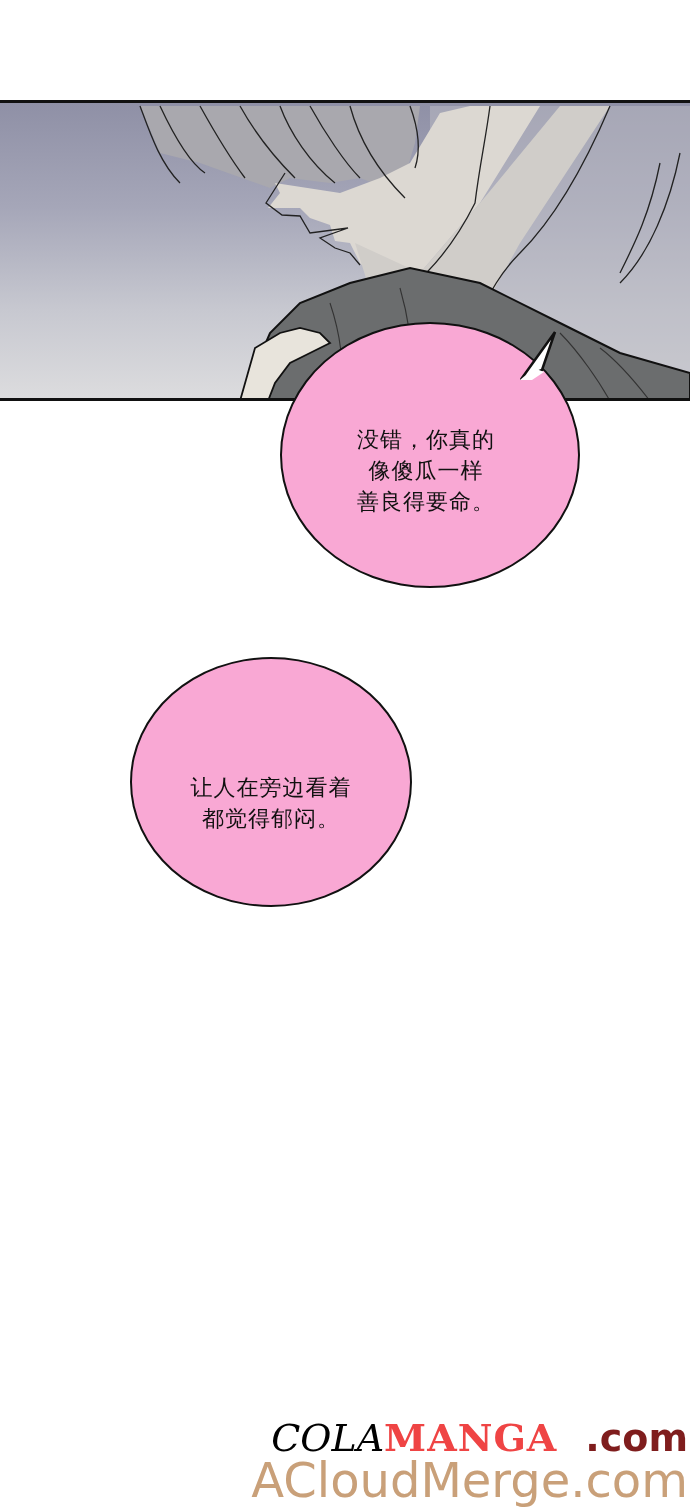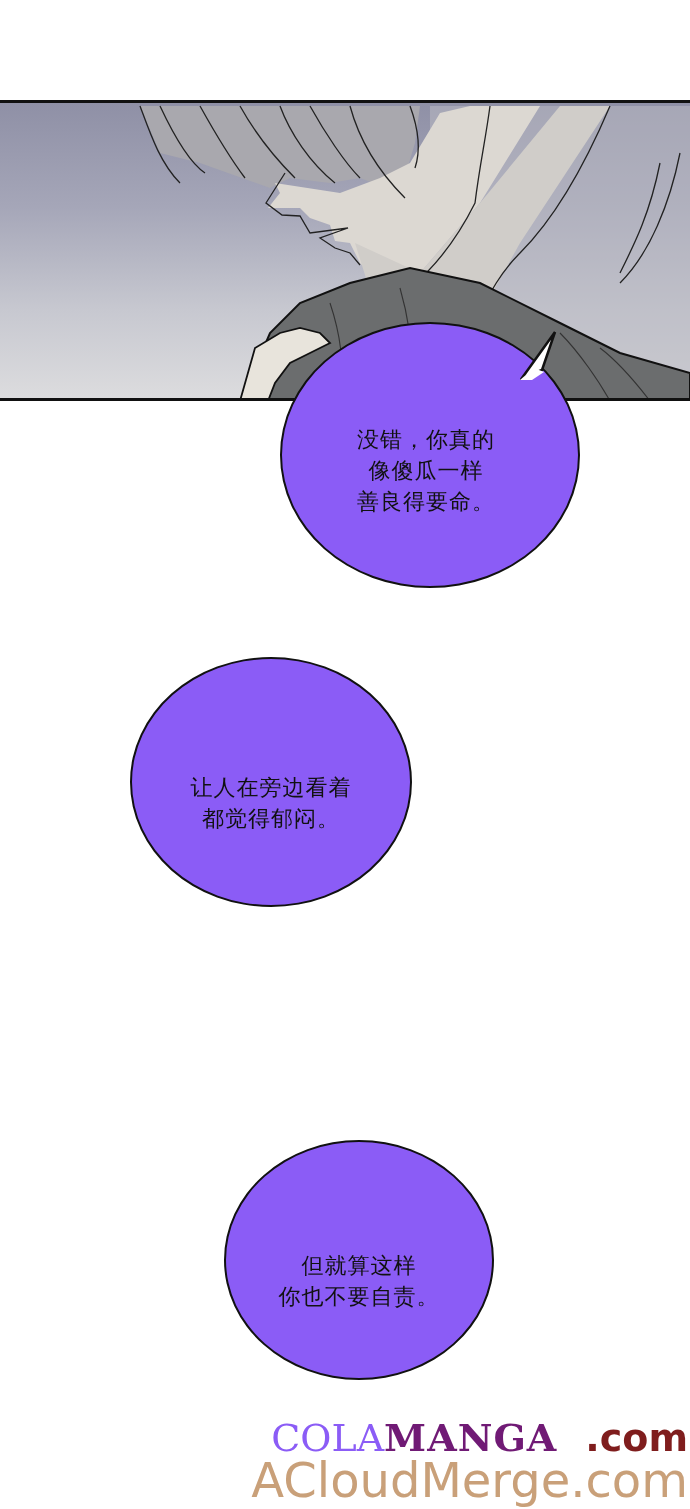--- a/index.html
+++ b/index.html
@@ -6,36 +6,36 @@
     body { width: 690px; height: 1509px; position: relative; overflow: hidden;
            font-family: "DejaVu Sans", "Liberation Sans", sans-serif; }
     .page { position: absolute; left: 0; top: 0; width: 690px; height: 1509px; background: #ffffff; }
 
     .panel { position: absolute; left: 0; top: 100px; width: 690px; height: 301px;
              border-top: 3px solid #111; border-bottom: 3px solid #111; box-sizing: border-box;
              overflow: hidden;
              background: linear-gradient(180deg, #8f90a6 0%, #a5a6b8 35%, #c7c8d0 70%, #dcdcde 100%); }
     .panel svg { position: absolute; left: 0; top: 0; }
 
-    .bubble { position: absolute; background: #8b5cf6; border: 2.5px solid #111; border-radius: 50%;
+    .bubble { position: absolute; background: #f9a8d4; border: 2.5px solid #111; border-radius: 50%;
               box-sizing: border-box; display: flex; align-items: center; justify-content: center; }
     .bubble .text { font-size: 22px; line-height: 31px; color: #111; text-align: center;
                     letter-spacing: 1px; white-space: pre; margin-top: 42px; }
 
     #bubble-1 { left: 280px; top: 322px; width: 300px; height: 266px; z-index: 3; }
     #bubble-1 .text { margin-top: 30px; margin-right: 8px; }
     #bubble-2 { left: 130px; top: 657px; width: 282px; height: 250px; }
     #bubble-3 { left: 224px; top: 1140px; width: 270px; height: 240px; }
 
     .tail { position: absolute; z-index: 4; }
 
     .watermark { position: absolute; right: 2px; top: 1418px; text-align: right; }
     .wm-line1 { font-size: 38px; line-height: 40px; font-family: "DejaVu Serif", serif; white-space: nowrap; }
-    .wm-cola { color: #8b5cf6; }
-    .wm-manga { color: #701a75; font-weight: bold; letter-spacing: 1px; }
+    .wm-cola { color: #000000; font-style: italic; }
+    .wm-manga { color: #ef4444; font-weight: bold; letter-spacing: 1px; }
     .wm-com1 { color: #7f1d1d; font-weight: bold; margin-left: 28px; font-family: "DejaVu Sans", sans-serif; }
     .wm-line2 { font-size: 48px; line-height: 44px; color: #c9a079; font-weight: normal;
                 font-family: "DejaVu Sans", sans-serif; white-space: nowrap; letter-spacing: 0px; }
   </style>
 </head>
 <body>
 
 <div class="page">
 
   <div class="panel">
@@ -86,24 +86,20 @@
     <div class="text">没错，你真的
 像傻瓜一样
 善良得要命。</div>
   </div>
 
   <div class="bubble" id="bubble-2">
     <div class="text">让人在旁边看着
 都觉得郁闷。</div>
   </div>
 
-  <div class="bubble" id="bubble-3">
-    <div class="text">但就算这样
-你也不要自责。</div>
-  </div>
 
   <div class="watermark">
     <div class="wm-line1">
       <span class="wm-cola">COLA</span><span class="wm-manga">MANGA</span><span class="wm-com1">.com</span>
     </div>
     <div class="wm-line2">ACloudMerge.com</div>
   </div>
 
 </div>
 

